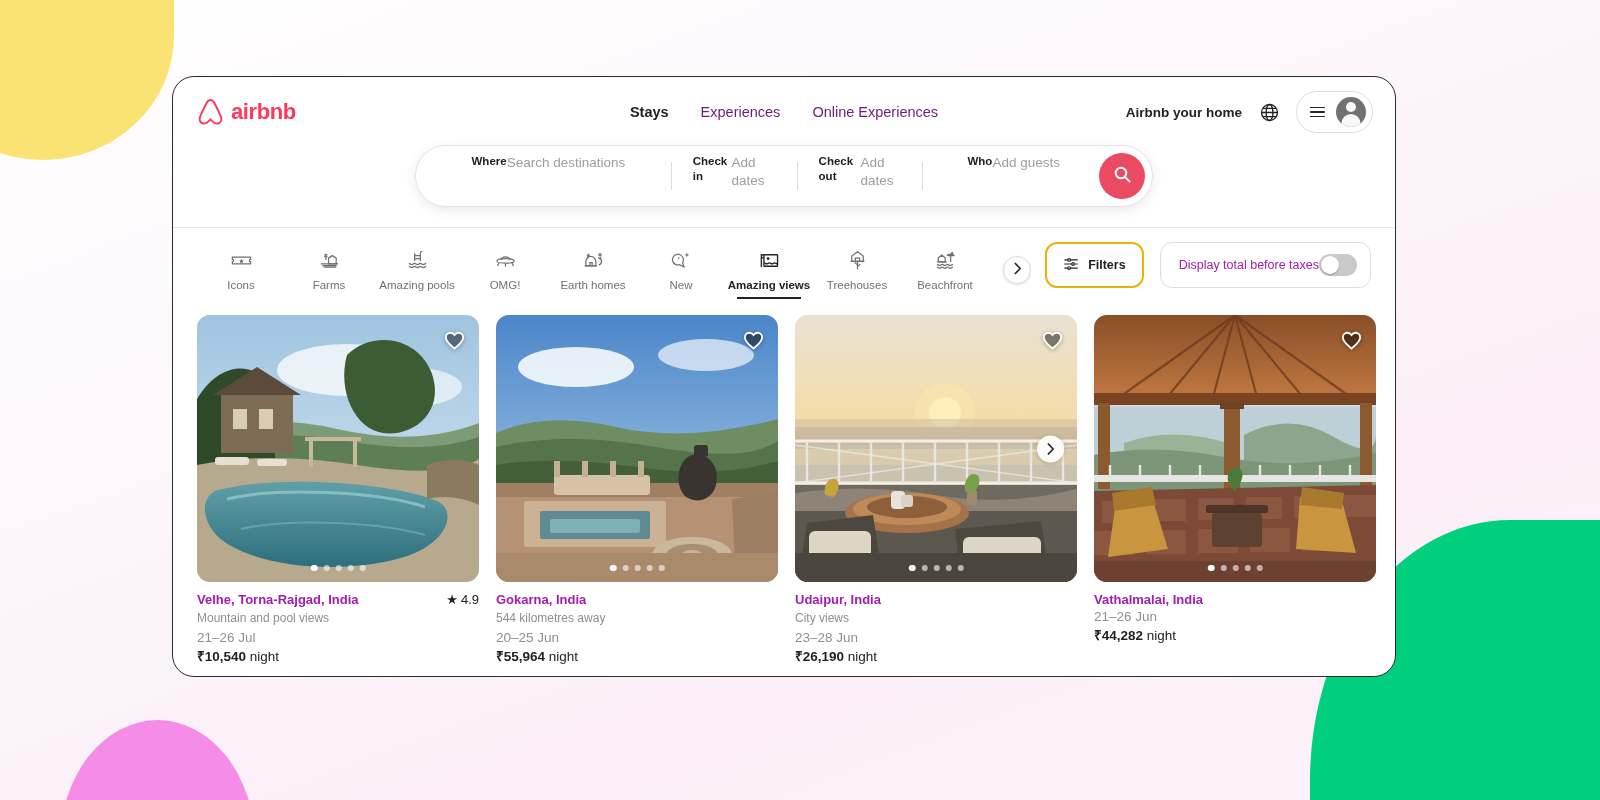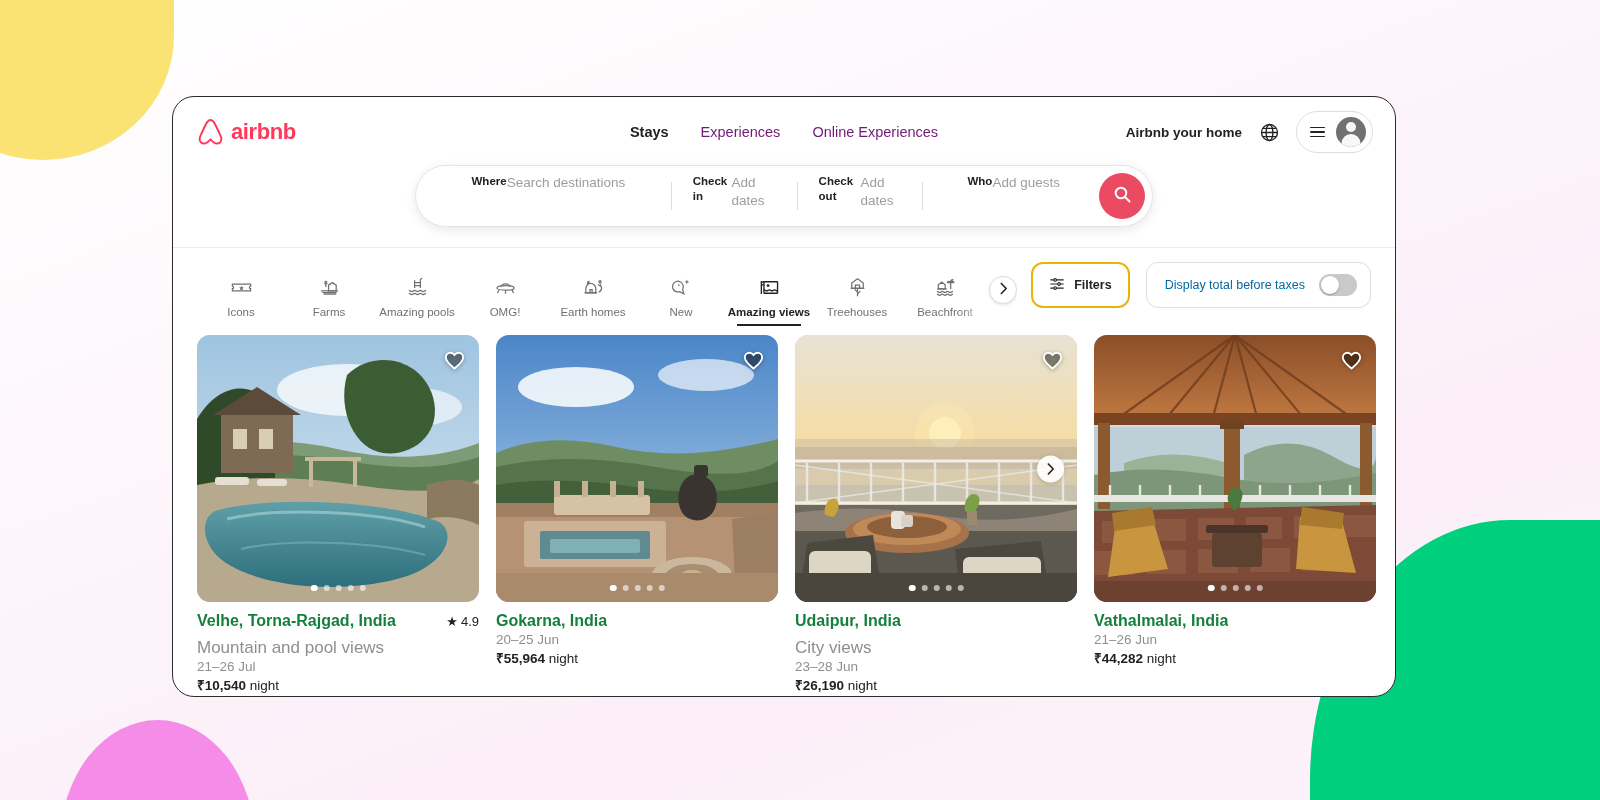--- a/index.html
+++ b/index.html
@@ -36,21 +36,21 @@
   .blob-pink {
     left: 60px; bottom: -170px;
     width: 195px; height: 250px;
     background: #F48CE8;
     border-radius: 110px 110px 0 0 / 140px 140px 0 0;
   }
 
   
   #window {
     position: absolute;
-    left: 172px; top: 96px;
+    left: 172px; top: 76px;
     width: 1224px; height: 601px;
     background: #ffffff;
     border: 1px solid #2b2b2b;
     border-radius: 22px;
     overflow: hidden;
   }
 
   
   .header {
     position: relative;
@@ -151,21 +151,21 @@
 
   
   .catbar {
     display: flex; align-items: flex-start;
     border-top: 1px solid #ebebeb;
     padding: 14px 24px 0 24px;
     height: 78px;
     position: relative;
   }
   .cats {
-    display: flex; align-items: flex-end; gap: 0;
+    display: flex; align-items: center; gap: 0;
     flex: 1 1 auto;
     position: relative;
     overflow: hidden;
     height: 64px;
   }
   .cat {
     width: 88px; flex: 0 0 auto;
     display: flex; flex-direction: column; align-items: center; gap: 7px;
     cursor: pointer; color: #717171;
     padding-bottom: 8px;
@@ -197,24 +197,24 @@
   .filters-btn {
     flex: 0 0 auto; margin-left: 14px;
     display: flex; align-items: center; gap: 9px;
     height: 46px; padding: 0 16px;
     border: 2px solid #eab308; border-radius: 12px;
     font-size: 12.5px; font-weight: 600; color: #222;
     cursor: pointer; background: #fff;
   }
   .totals-btn {
     flex: 0 0 auto; margin-left: 16px;
-    display: flex; align-items: center; gap: 14px;
+    display: flex; align-items: center; 
     height: 46px; padding: 0 13px 0 18px;
     border: 1px solid #dddddd; border-radius: 12px;
-    font-size: 12.5px; color: #0369a1;
+    font-size: 12.5px; color: #a21caf;
     cursor: pointer; background: #fff; text-align: center;
   }
   .switch {
     width: 38px; height: 22px; border-radius: 12px;
     background: #c9c9c9; position: relative; flex: 0 0 auto;
   }
   .switch i {
     position: absolute; left: 2px; top: 2px;
     width: 18px; height: 18px; border-radius: 50%;
     background: #fff; box-shadow: 0 1px 2px rgba(0,0,0,.25);
@@ -255,29 +255,29 @@
   }
   .dots i {
     display: block; width: 6px; height: 6px; border-radius: 50%;
     background: rgba(255,255,255,.6);
   }
   .dots i.on { background: #ffffff; width: 6.5px; height: 6.5px; }
 
   .card-body { padding-top: 10px; position: relative; }
   .card-row1 { display: flex; align-items: baseline; }
   .card-title {
-    font-size: 16px; font-weight: 700; color: #15803d;
+    font-size: 13px; font-weight: 700; color: #a21caf;
     white-space: nowrap; overflow: hidden; text-overflow: ellipsis;
   }
   .card-rating {
     margin-left: auto; padding-left: 8px;
     font-size: 13px; color: #222;
     display: flex; align-items: center; gap: 3px; flex: 0 0 auto;
   }
-  .card-sub { font-size: 17px; color: #8f8f8f; line-height: 19px; margin-top: 8px; }
+  .card-sub { font-size: 12px; color: #8f8f8f; line-height: 19px; margin-top: 2px; }
   .card-dates { font-size: 13.5px; color: #8f8f8f; line-height: 19px; }
   .card-price { font-size: 13.5px; color: #222; }
   .card-price b { font-weight: 700; }
 </style>
 </head>
 <body>
 
 <div id="stage">
 
   <div class="blob blob-yellow"></div>
@@ -617,20 +617,21 @@
               <i></i>
               <i></i>
               <i></i>
               <i></i>
           </div>
         </div>
         <div class="card-body">
           <div class="card-row1">
             <span class="card-title">Gokarna, India</span>
           </div>
+          <div class="card-sub">544 kilometres away</div>
           <div class="card-dates">20–25 Jun</div>
           <div class="card-price">
             <b>₹55,964</b>
             <span>night</span>
           </div>
         </div>
       </div>
 
       <div class="card">
         <div class="card-photo">

